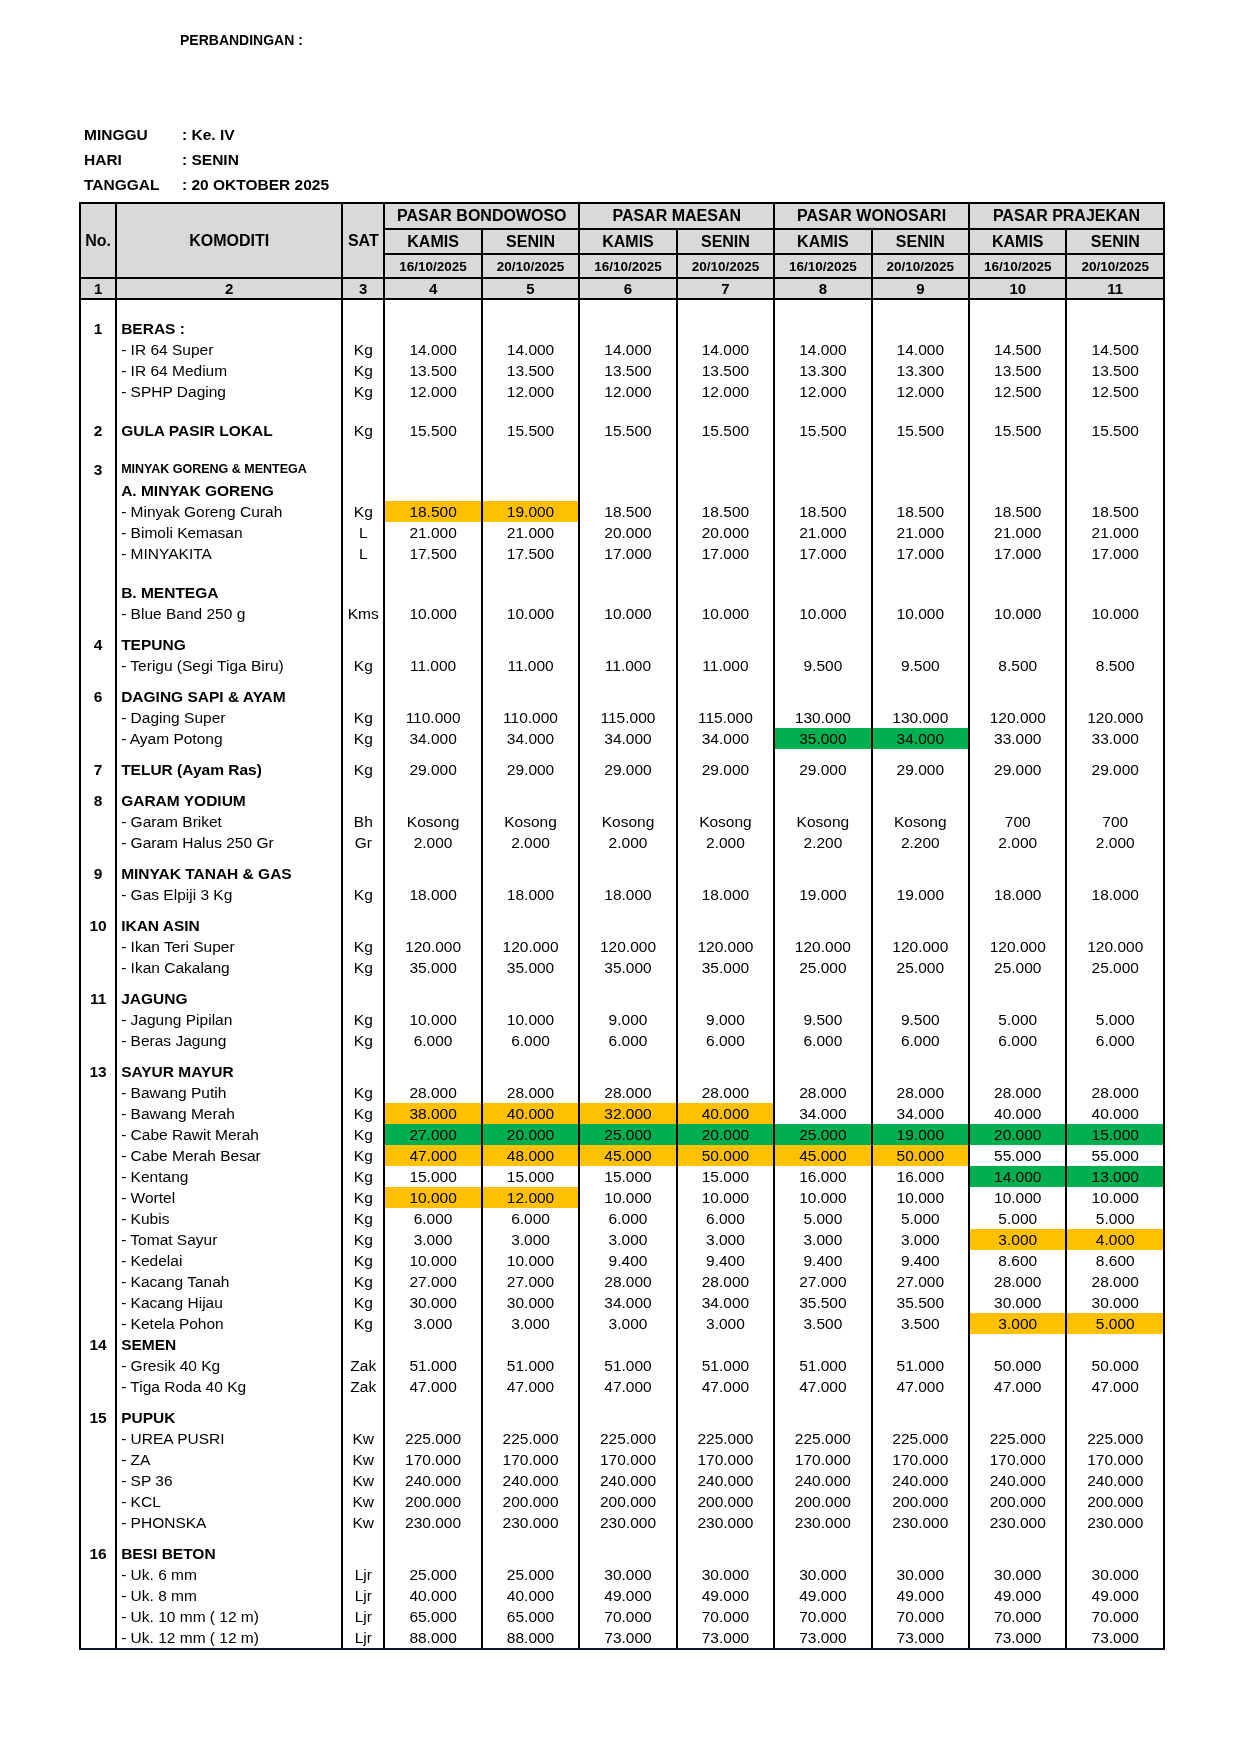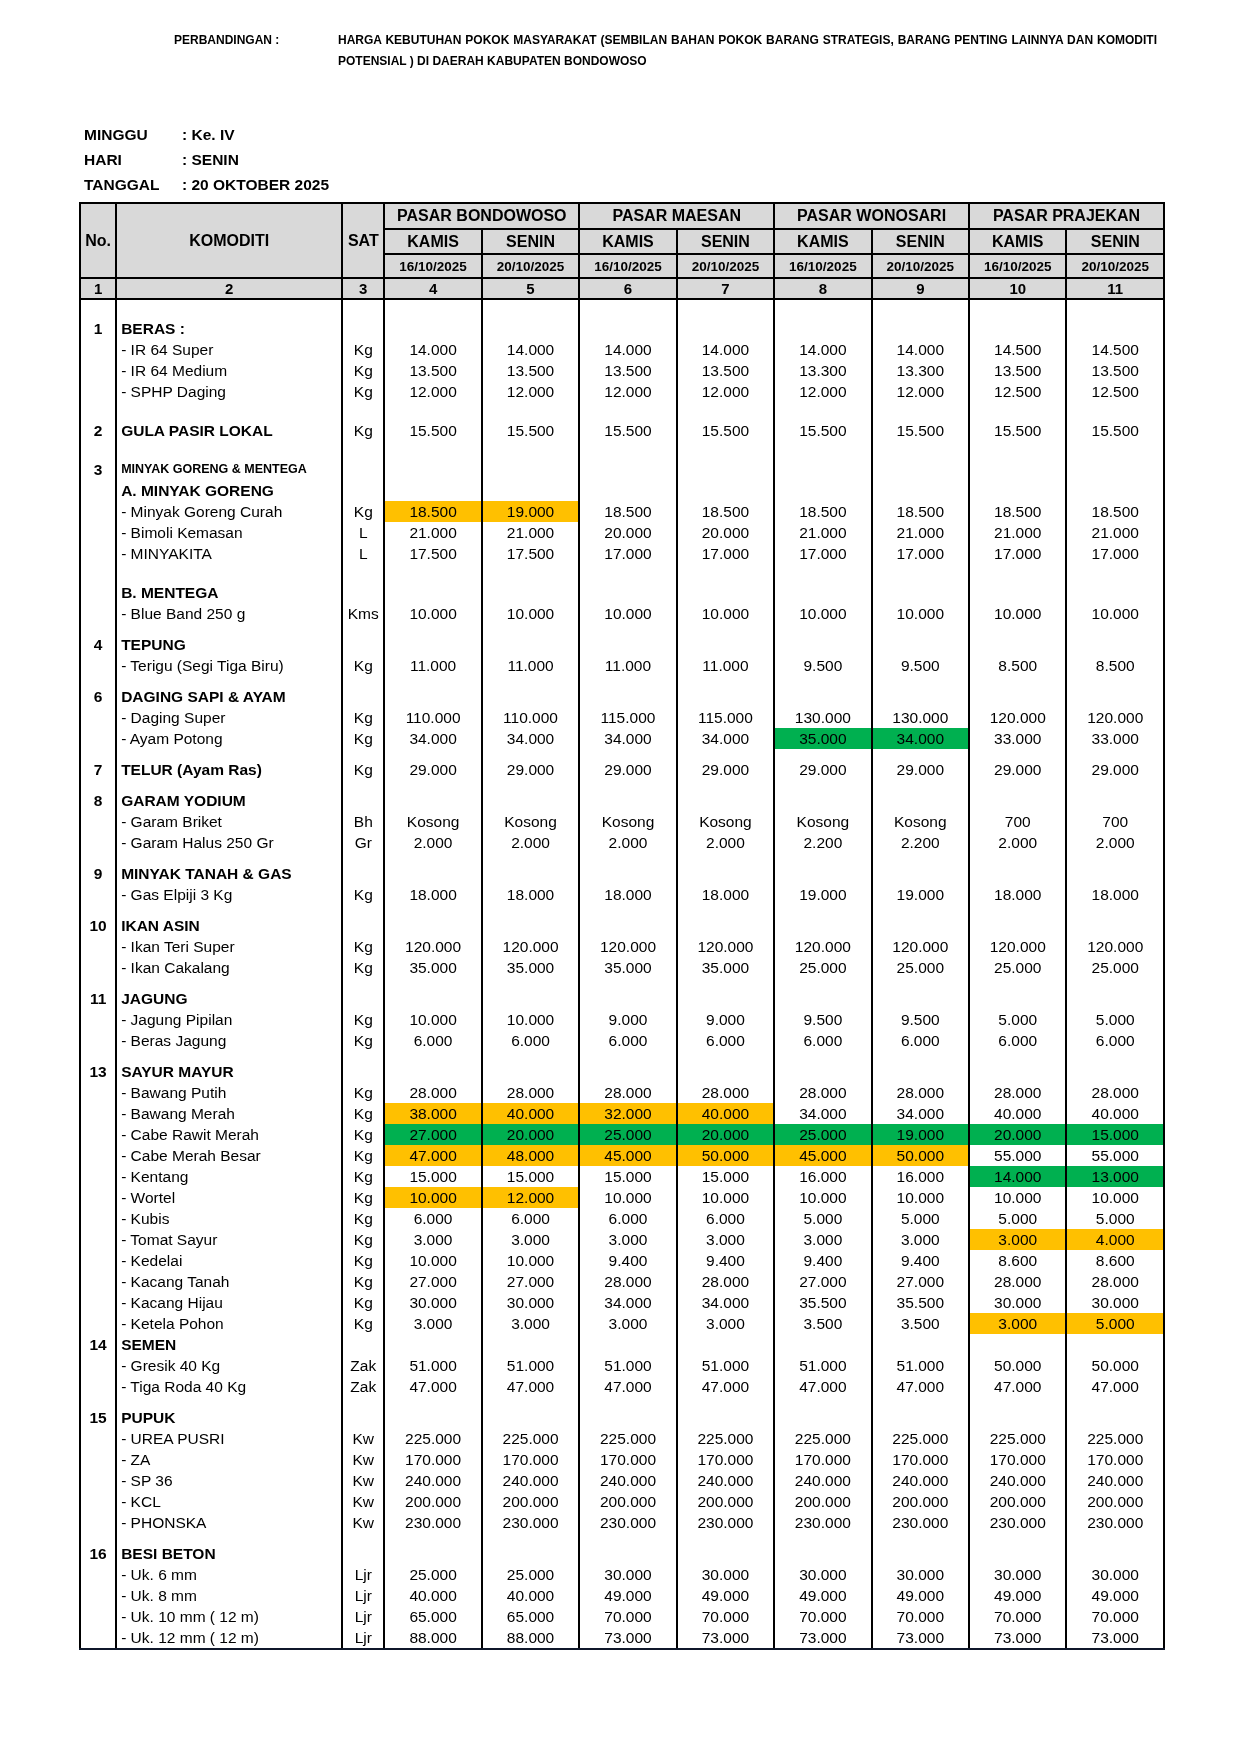--- a/index.html
+++ b/index.html
@@ -1,17 +1,17 @@
 <!DOCTYPE html>
 <html><head>
 <meta charset="utf-8">
 <style>
   html, body { margin:0; padding:0; background:#ffffff; }
   body { width:1240px; height:1754px; position:relative; font-family:"Liberation Sans", sans-serif; color:#000; overflow:hidden; }
-  .title-block { position:absolute; left:174px; top:30px; width:983px; font-weight:bold; font-size:12px; line-height:21px; }
+  .title-block { position:absolute; left:180px; top:30px; width:983px; font-weight:bold; font-size:14px; line-height:21px; }
   .title-row { display:flex; }
   .title-label { width:164px; flex:none; white-space:nowrap; }
   .title-text { flex:1; text-align:justify; text-align-last:left; }
   .meta { position:absolute; left:84px; top:110px; font-weight:bold; font-size:15.5px; line-height:25px;margin-top:12px; }
   .meta-row { display:flex; }
   .meta-label { width:98px; }
   table.grid { position:absolute; left:79px; top:202px; width:1086px; border-collapse:collapse; table-layout:fixed; font-size:15.5px; }
   table.grid col.c-no { width:36px; }
   table.grid col.c-kom { width:225px; }
   table.grid col.c-sat { width:42px; }
@@ -33,21 +33,20 @@
   tbody tr.last td { border-bottom:2px solid #0f172a; }
   .hl-yellow { background:#ffc000; }
   .hl-green { background:#00b050; }
 </style>
 </head>
 <body>
 
 <div class="title-block">
   <div class="title-row">
     <span class="title-label">PERBANDINGAN :</span>
-    <span class="title-text">HARGA KEBUTUHAN POKOK MASYARAKAT (SEMBILAN BAHAN POKOK BARANG STRATEGIS, BARANG PENTING LAINNYA DAN KOMODITI POTENSIAL ) DI DAERAH KABUPATEN BONDOWOSO</span>
   </div>
 </div>
 
 <div class="meta">
   <div class="meta-row">
     <span class="meta-label">MINGGU</span>
     <span>: Ke. IV</span>
   </div>
   <div class="meta-row">
     <span class="meta-label">HARI</span>

